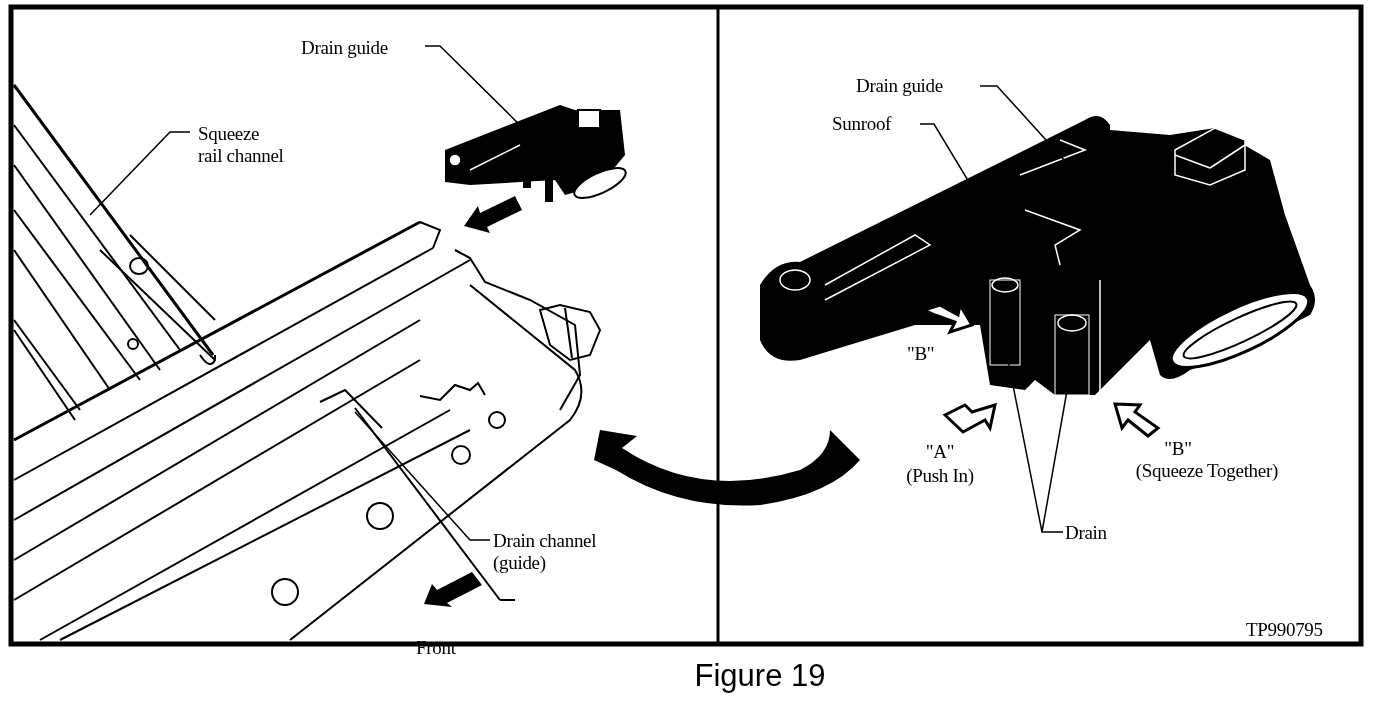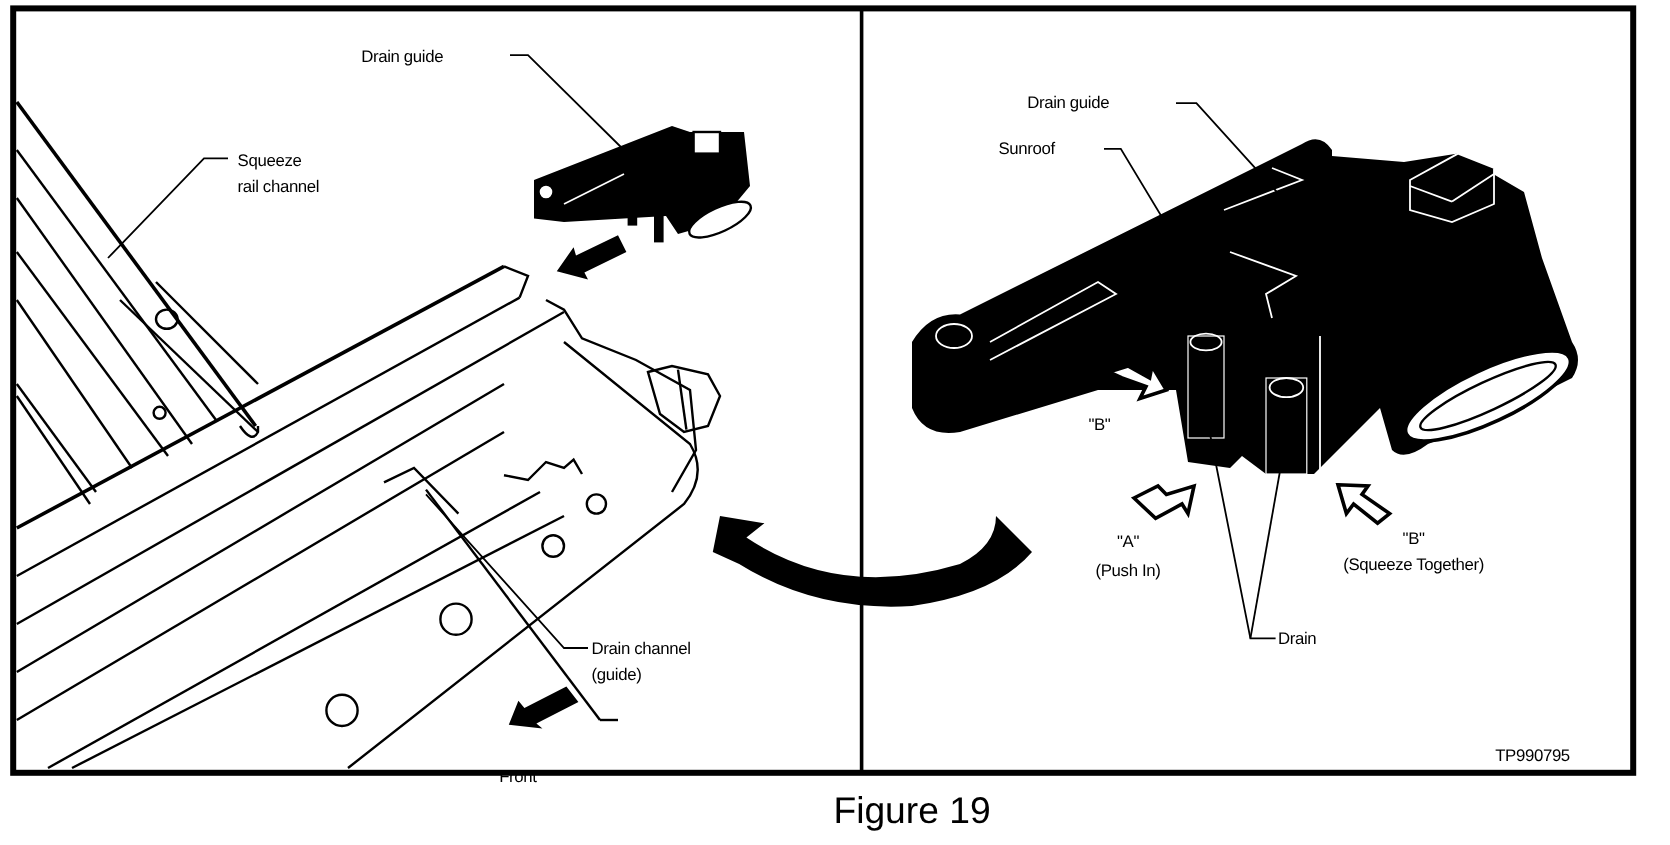--- a/index.html
+++ b/index.html
@@ -1,18 +1,18 @@
 <!DOCTYPE html>
 <html><head>
 <meta charset="utf-8">
 <style>
   html, body { margin:0; padding:0; background:#ffffff; }
   body { width:1392px; height:704px; position:relative; overflow:hidden; font-family:"Liberation Sans", sans-serif; }
   #fig { position:absolute; left:0; top:0; width:1392px; height:704px; }
-  .lbl { position:absolute; font-family:Liberation Sans, sans-serif; font-size:14px; color:#000; line-height:21px; white-space:nowrap; letter-spacing:-0.3px; }
+  .lbl { position:absolute; font-family:Liberation Serif, serif; font-size:19px; color:#000; line-height:21px; white-space:nowrap; letter-spacing:-0.3px; }
   .center { text-align:center; }
   .caption { position:absolute; left:0; width:1520px; top:658px; text-align:center; font-size:31px; color:#000; font-family:"Liberation Sans", sans-serif; }
 </style>
 </head>
 <body>
 
 <svg id="fig" viewBox="0 0 1392 704" xmlns="http://www.w3.org/2000/svg">
 
   <g fill="none" stroke="#000">
     <rect x="11" y="7" width="1350" height="637" stroke-width="5"></rect>
@@ -110,17 +110,17 @@
 <div class="lbl" style="left:493px; top:530px;">Drain channel</div>
 <div class="lbl" style="left:493px; top:552px;">(guide)</div>
 <div class="lbl" style="left:416px; top:609px;margin-top:28px;">Front</div>
 
 <div class="lbl" style="left:856px; top:75px;">Drain guide</div>
 <div class="lbl" style="left:832px; top:113px;">Sunroof</div>
 <div class="lbl" style="left:907px; top:343px;">"B"</div>
 <div class="lbl center" style="left:880px; width:120px; top:441px;">"A"</div>
 <div class="lbl center" style="left:880px; width:120px; top:465px;">(Push In)</div>
 <div class="lbl center" style="left:1078px; width:200px; top:438px;">"B"</div>
-<div class="lbl center" style="left:1078px; width:200px; top:460px;">(Squeeze Together)</div>
+<div class="lbl center" style="left:1078px; width:200px; top:460px;text-align:right;">(Squeeze Together)</div>
 <div class="lbl" style="left:1065px; top:522px;">Drain</div>
 <div class="lbl" style="left:1246px; top:619px;">TP990795</div>
 
 <div class="caption" style="left:0; width:1520px;">Figure 19</div>
 
 </body></html>

